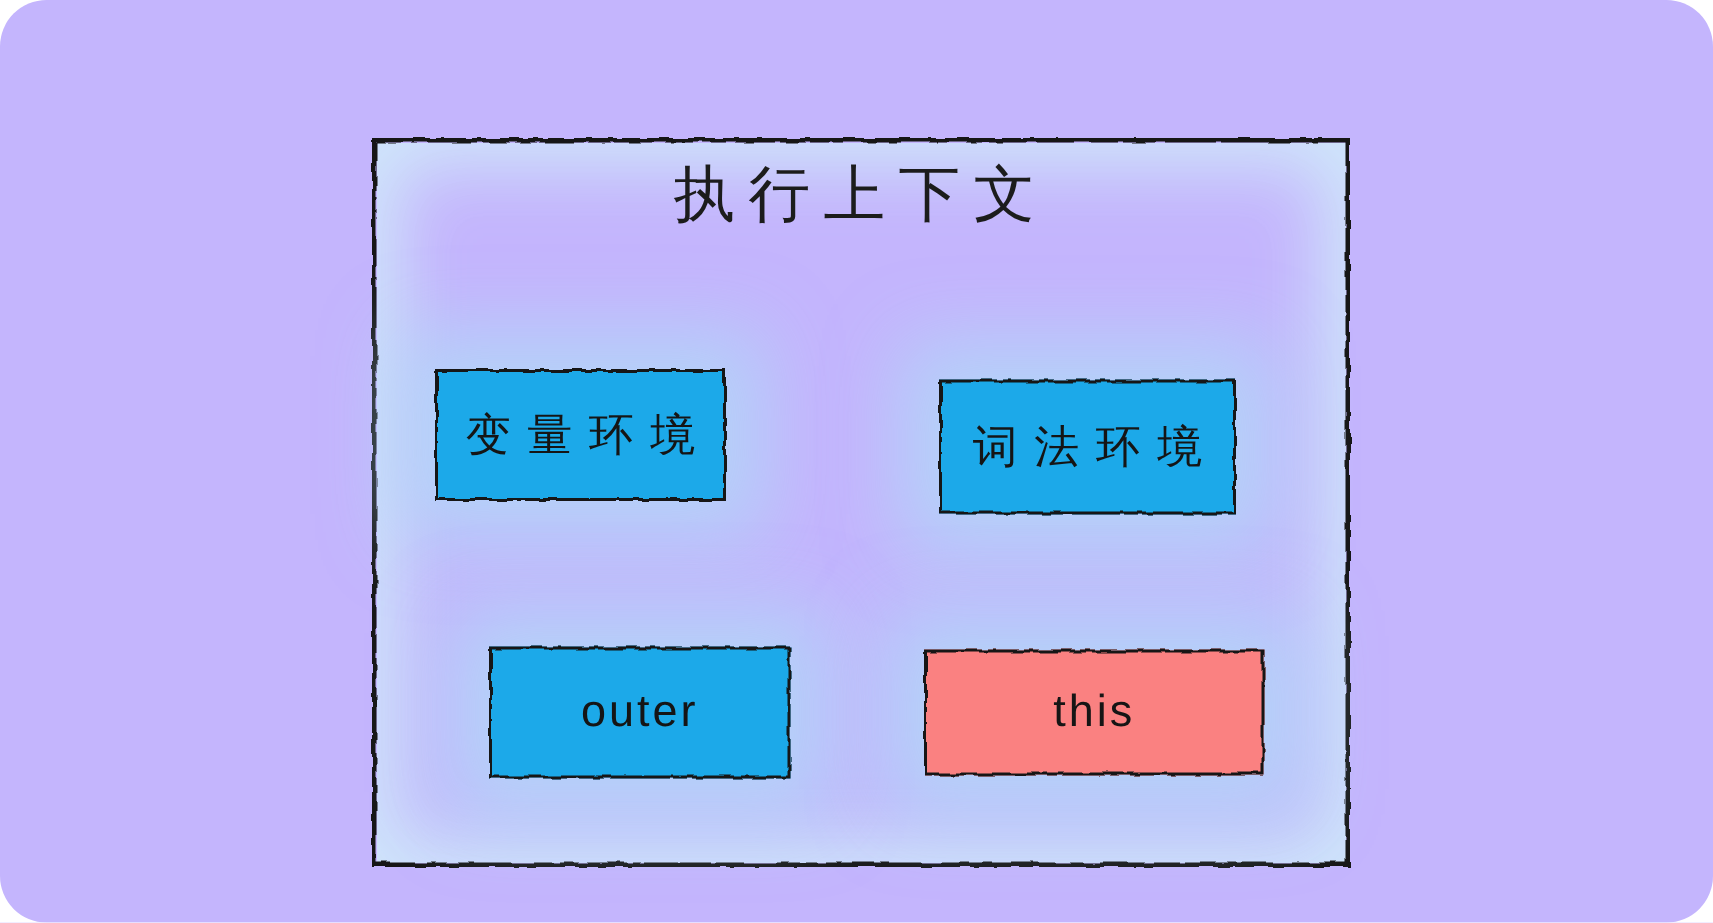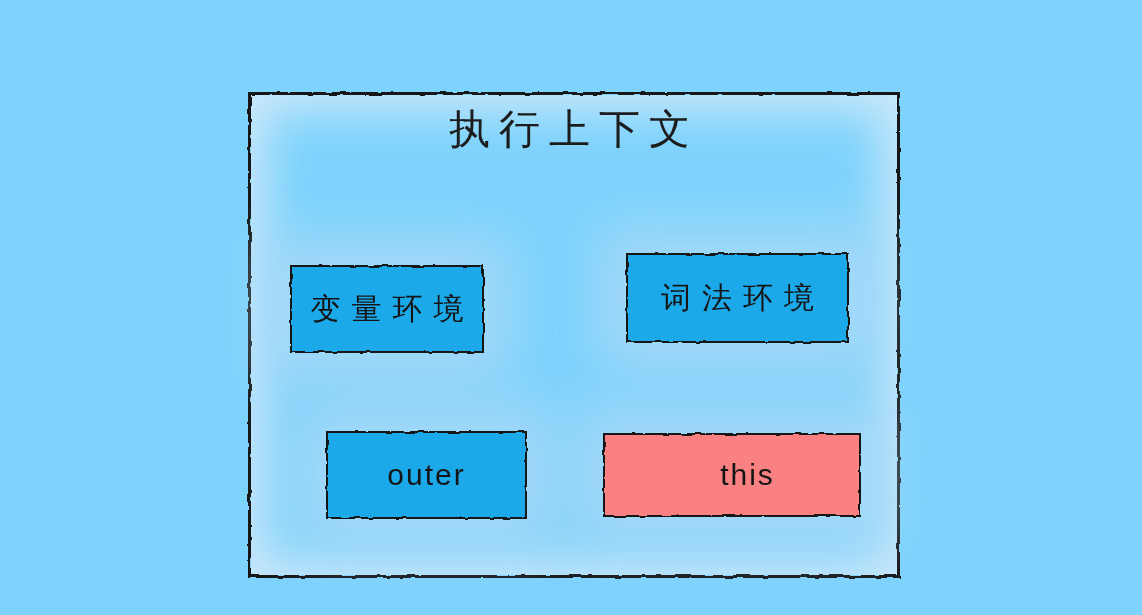--- a/index.html
+++ b/index.html
@@ -5,22 +5,23 @@
   html, body {
     margin: 0;
     padding: 0;
     background: #ffffff;
     font-family: "Liberation Sans", "DejaVu Sans", sans-serif;
   }
   .stage {
     position: relative;
     width: 1142px;
     height: 615px;
-    background: #7dd3fc;
+    background: #c4b5fd;
     overflow: hidden;
+    border-radius: 31px;
   }
   
   .frame {
     position: absolute;
     left: 248px;
     top: 92px;
     width: 652px;
     height: 486px;
     box-sizing: border-box;
   }
@@ -79,24 +80,24 @@
     font-size: 30px;
     letter-spacing: 11px;
     margin-right: -11px; 
     font-weight: 500;
   }
   .label-en {
     font-size: 30px;
     letter-spacing: 2px;
     font-weight: 400;
   }
-  .box--var  { left: 42px;  top: 173px; width: 194px; height: 88px; }
-  .box--lex  { left: 378px; top: 161px; width: 223px; height: 90px; }
+  .box--var  { left: 42px;  top: 154px; width: 194px; height: 88px; }
+  .box--lex  { left: 378px; top: 161px; width: 198px; height: 90px; }
   .box--outer{ left: 39px;  top: 339px; width: 201px; height: 88px; margin-left: 39px; }
-  .box--this { left: 355px; top: 341px; width: 227px; height: 84px; padding-left: 31px; }
+  .box--this { left: 368px; top: 341px; width: 227px; height: 84px; }
 </style>
 </head>
 <body>
 
 <svg width="0" height="0" style="position:absolute" aria-hidden="true">
   <filter id="rough" x="-20%" y="-20%" width="140%" height="140%">
     <feTurbulence type="fractalNoise" baseFrequency="0.08" numOctaves="2" result="n"></feTurbulence>
     <feDisplacementMap in="SourceGraphic" in2="n" scale="3.5"></feDisplacementMap>
   </filter>
 </svg>

